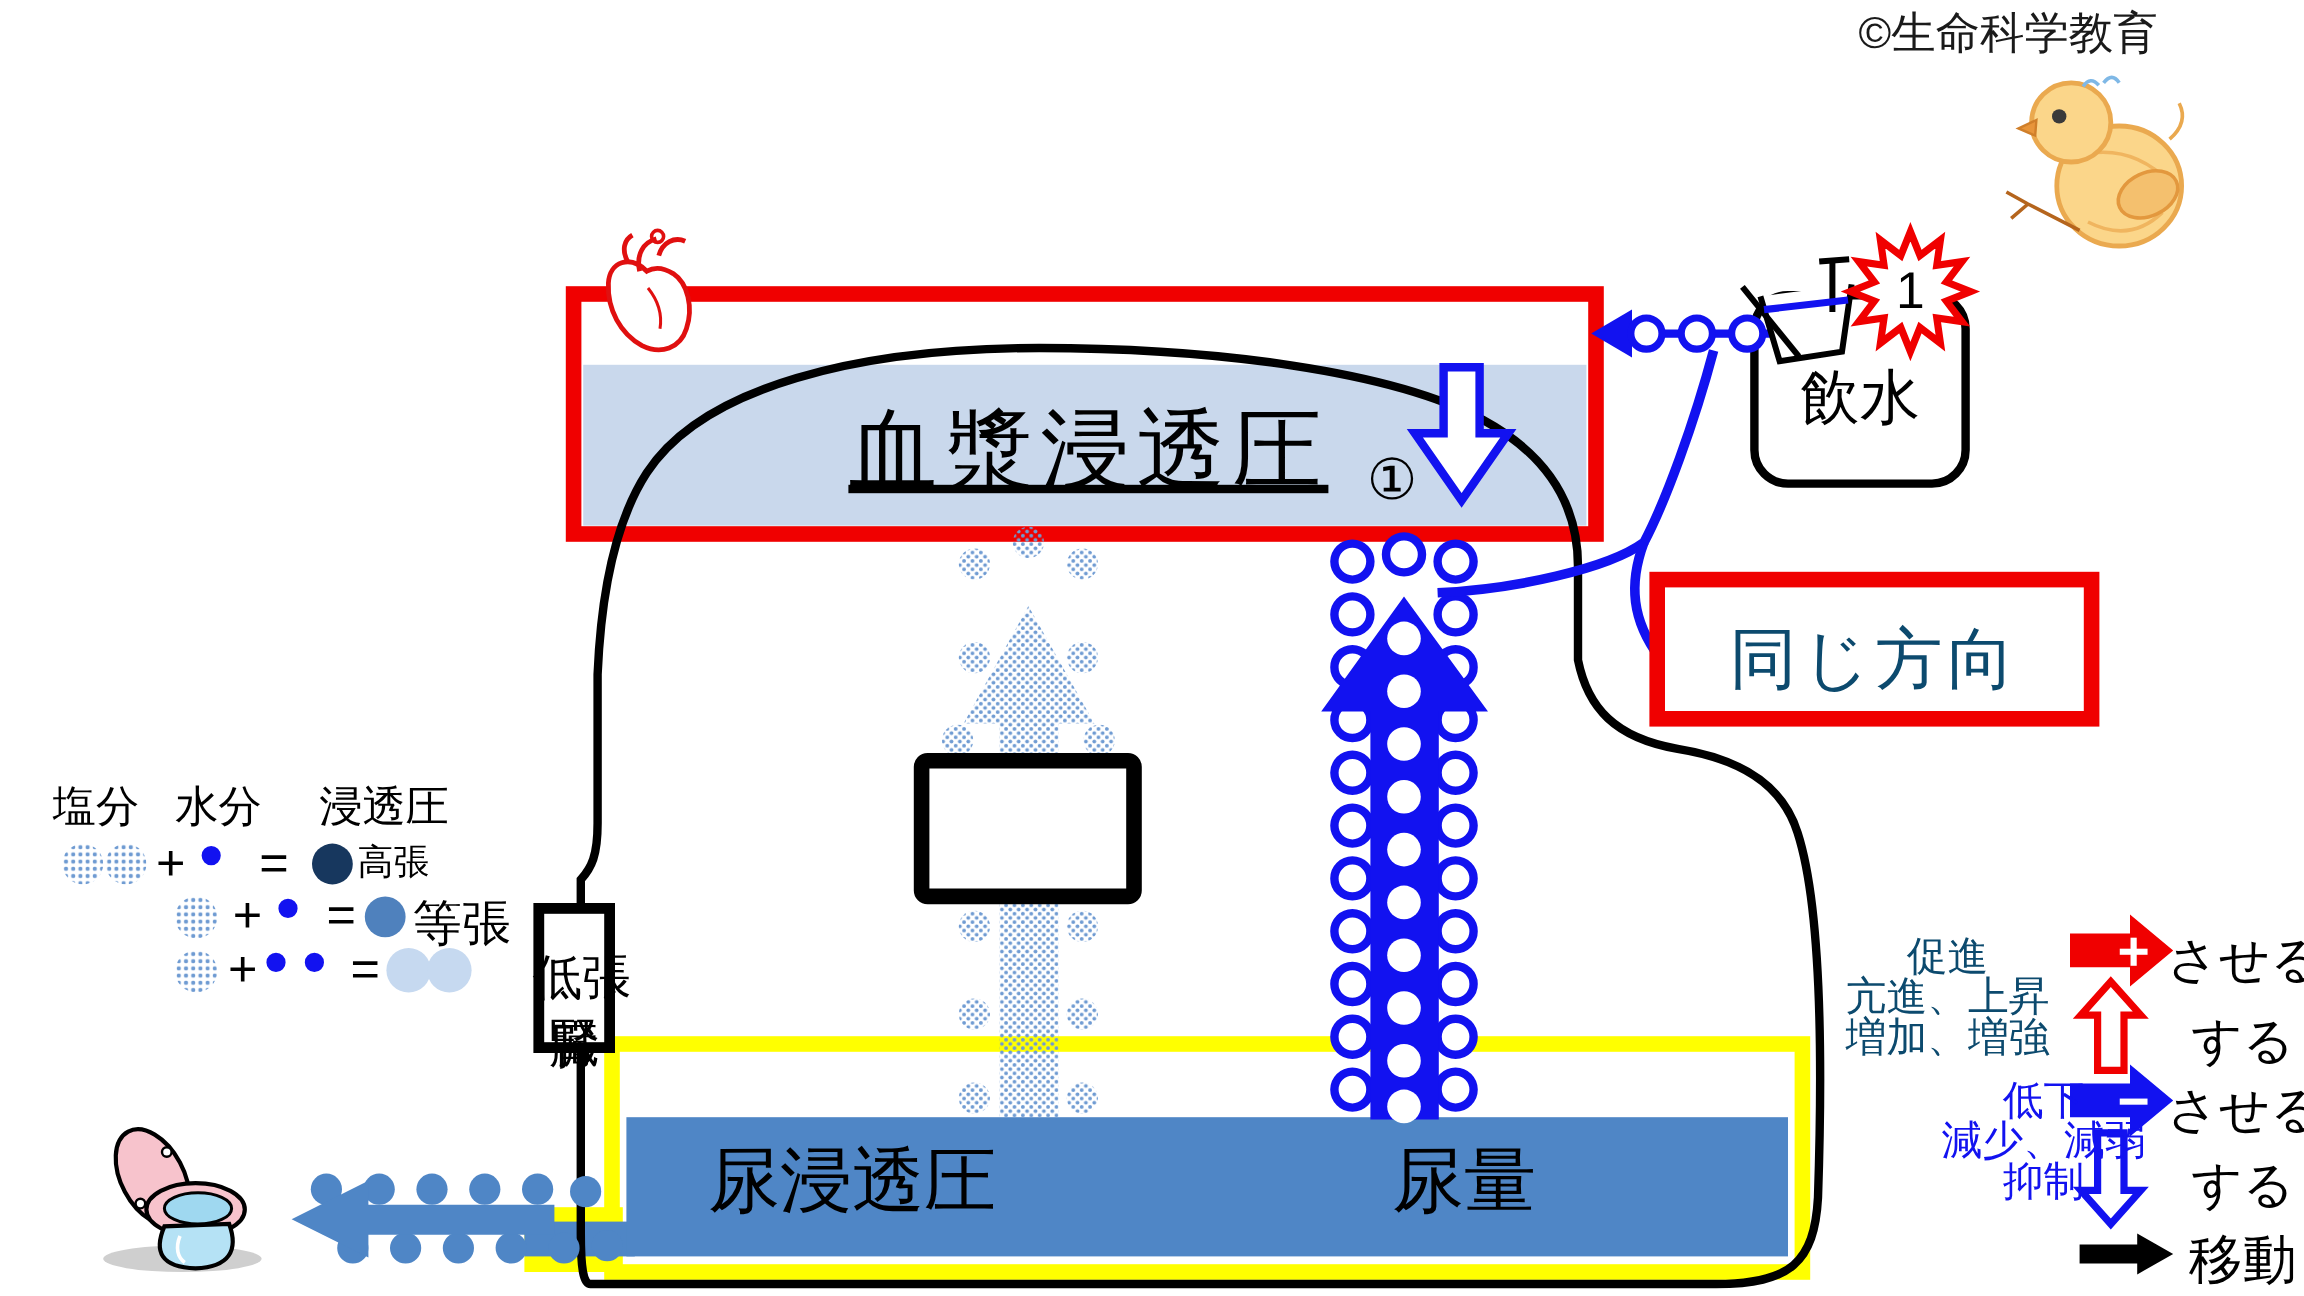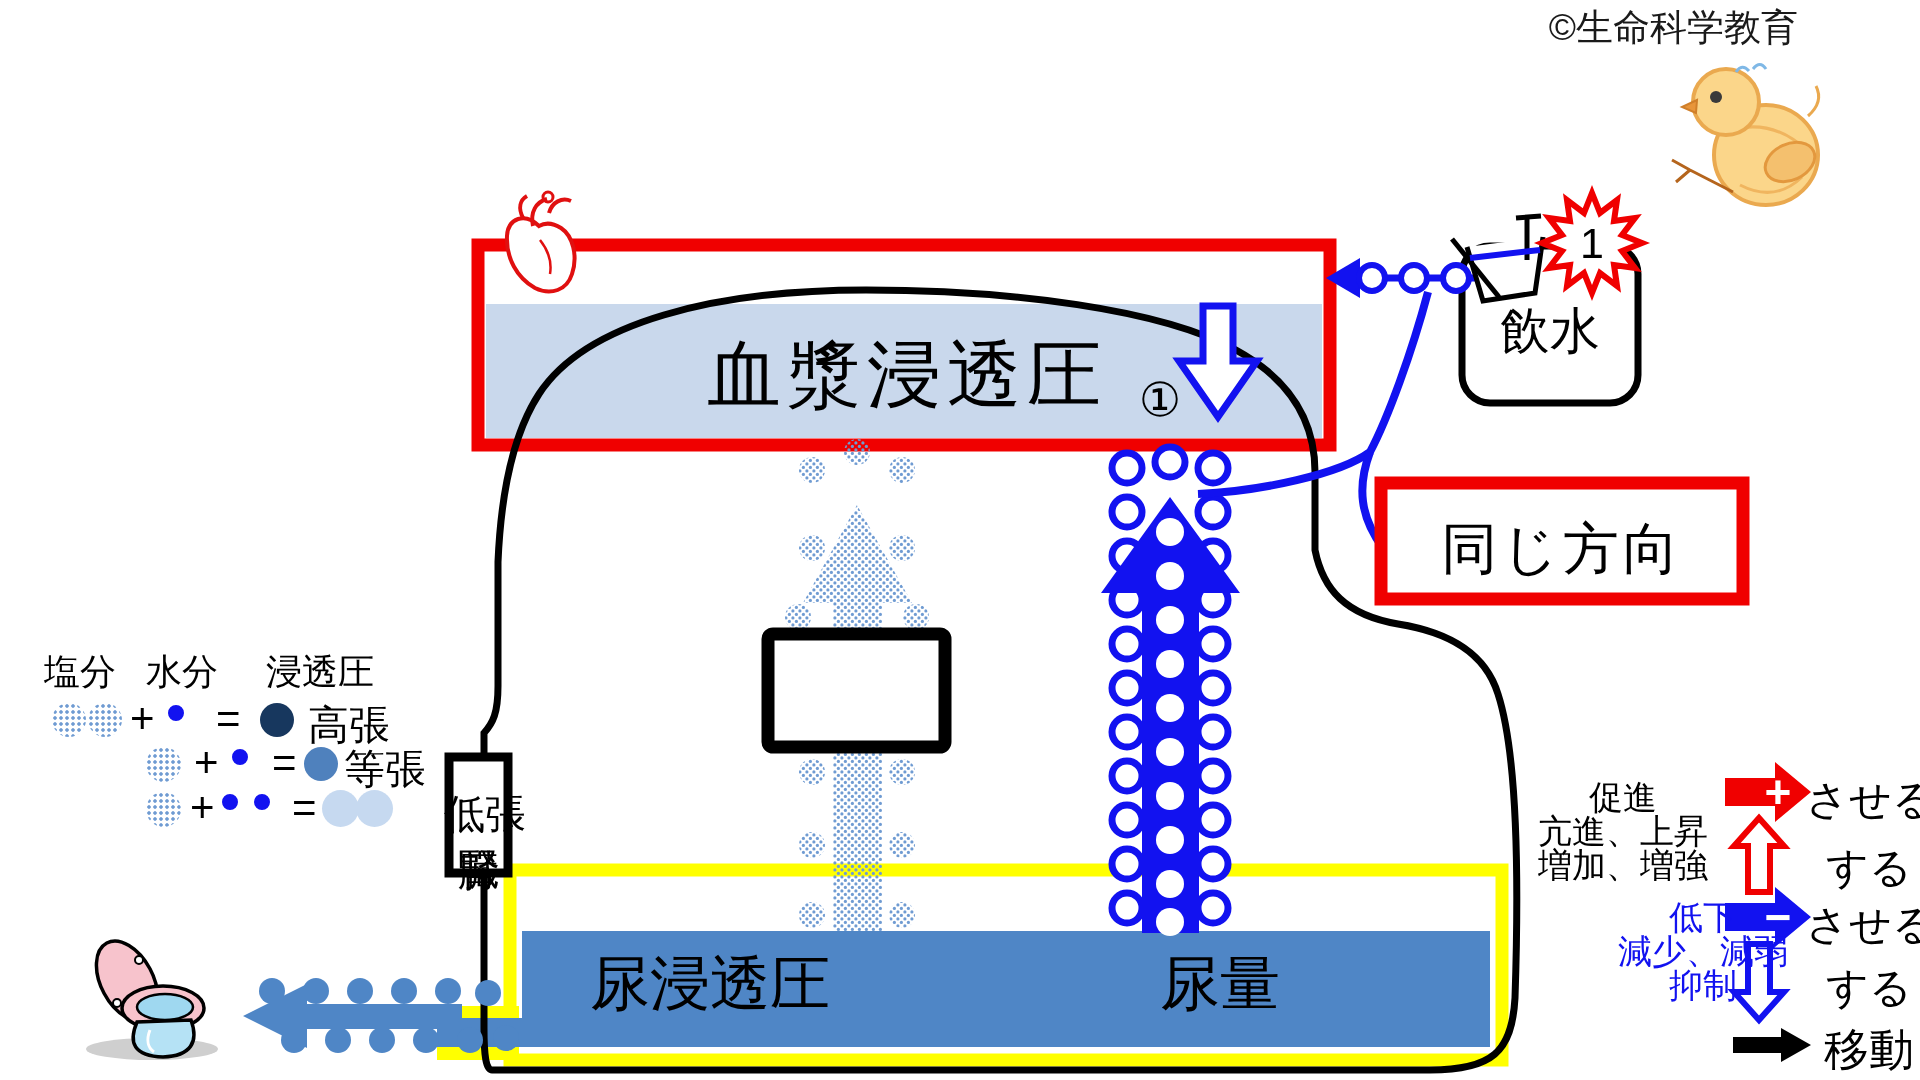--- a/index.html
+++ b/index.html
@@ -1,21 +1,21 @@
 <!DOCTYPE html>
 <html><head>
 <meta charset="utf-8">
 <style>
   * { margin:0; padding:0; box-sizing:border-box; }
   body { background:#fff; font-family:"Liberation Sans","DejaVu Sans",sans-serif; }
   .stage { position:relative; width:1920px; height:1080px; background:#fff; overflow:hidden; }
   .stage svg.art { position:absolute; left:0; top:0; }
   .t { position:absolute; color:#000; white-space:nowrap; }
   .ctr { text-align:center; }
-  .red { color:#000000; }
+  .red { color:#0c4a6e; }
   .blu { color:#1212f0; }
   .wht { color:#fff; font-weight:bold; }
   .pat { position:absolute; border-radius:50%;
          background-image:radial-gradient(#6f9bd2 1.45px, rgba(111,155,210,0.18) 1.9px, transparent 2.3px);
          background-size:6px 6px; background-position:0 0; }
   .ring { position:absolute; border:8px solid #1212f0; border-radius:50%; background:#fff; }
   .dot  { position:absolute; border-radius:50%; }
   .legrow-sign { position:absolute; font-size:42px; line-height:46px; }
   .vert { writing-mode:vertical-rl; text-orientation:upright; }
 </style>
@@ -185,21 +185,21 @@
     <polygon points="1725,903 1775,903 1775,887 1811,917 1775,947 1775,931 1725,931" fill="#1212f0"></polygon>
     <polygon points="1759,1020 1784,992 1770,992 1770,944 1748,944 1748,992 1734,992" fill="#fff" stroke="#1212f0" stroke-width="6" stroke-linejoin="miter"></polygon>
     <polygon points="1733,1037 1781,1037 1781,1028 1811,1045 1781,1062 1781,1053 1733,1053" fill="#000"></polygon>
   </g>
 </svg>
 
 <div class="t" style="right:122px; top:6px; text-align:left; font-size:37px; line-height:1.2; color:#1a1a1a;">
   <div>©生命科学教育</div>
 </div>
 
-<div class="t ctr" style="left:640px; top:326px; width:534px; font-size:74px; letter-spacing:6px;">血漿浸透圧</div>
+<div class="t ctr" style="left:640px; top:326px; width:534px; font-size:74px; letter-spacing:6px;text-decoration:underline;">血漿浸透圧</div>
 <div class="t ctr" style="left:1128px; top:372px; width:64px; font-size:47px;">①</div>
 
 <div class="t ctr" style="left:1462px; top:298px; width:176px; font-size:50px;">飲水</div>
 <div class="t ctr" style="left:1574px; top:219px; width:36px; font-size:43px;">1</div>
 
 <div class="t ctr red" style="left:1381px; top:512px; width:362px; font-size:56px; letter-spacing:4px;">同じ方向</div>
 
 
 <div class="t ctr vert" style="left:452px; top:762px; width:54px; height:108px; font-size:42px; line-height:54px;">腎臓</div>
 
@@ -211,21 +211,21 @@
   <span class="t" style="left:44px; top:648px; font-size:36px;">塩分</span>
   <span class="t" style="left:146px; top:648px; font-size:36px;">水分</span>
   <span class="t" style="left:266px; top:648px; font-size:36px;">浸透圧</span>
 
   <span class="pat" style="left:52px; top:703px; width:34px; height:34px;"></span>
   <span class="pat" style="left:88px; top:703px; width:34px; height:34px;"></span>
   <span class="t legrow-sign" style="left:130px; top:696px;">+</span>
   <span class="ring" style="left:168px; top:705px; width:14px; height:14px;"></span>
   <span class="t legrow-sign" style="left:216px; top:696px;">=</span>
   <span class="dot" style="left:260px; top:703px; width:34px; height:34px; background:#17375e;"></span>
-  <span class="t" style="left:308px; top:698px; font-size:41px;text-align:center;">高張</span>
+  <span class="t" style="left:298px; top:698px; font-size:30px;text-align:center;">高張</span>
 
   <span class="pat" style="left:146px; top:747px; width:35px; height:35px;"></span>
   <span class="t legrow-sign" style="left:194px; top:740px;">+</span>
   <span class="ring" style="left:232px; top:749px; width:14px; height:14px;"></span>
   <span class="t legrow-sign" style="left:272px; top:740px;">=</span>
   <span class="dot" style="left:304px; top:747px; width:34px; height:34px; background:#4f81bd;"></span>
   <span class="t" style="left:344px; top:742px; font-size:41px;">等張</span>
 
   <span class="pat" style="left:146px; top:792px; width:35px; height:35px;"></span>
   <span class="t legrow-sign" style="left:190px; top:785px;">+</span>

